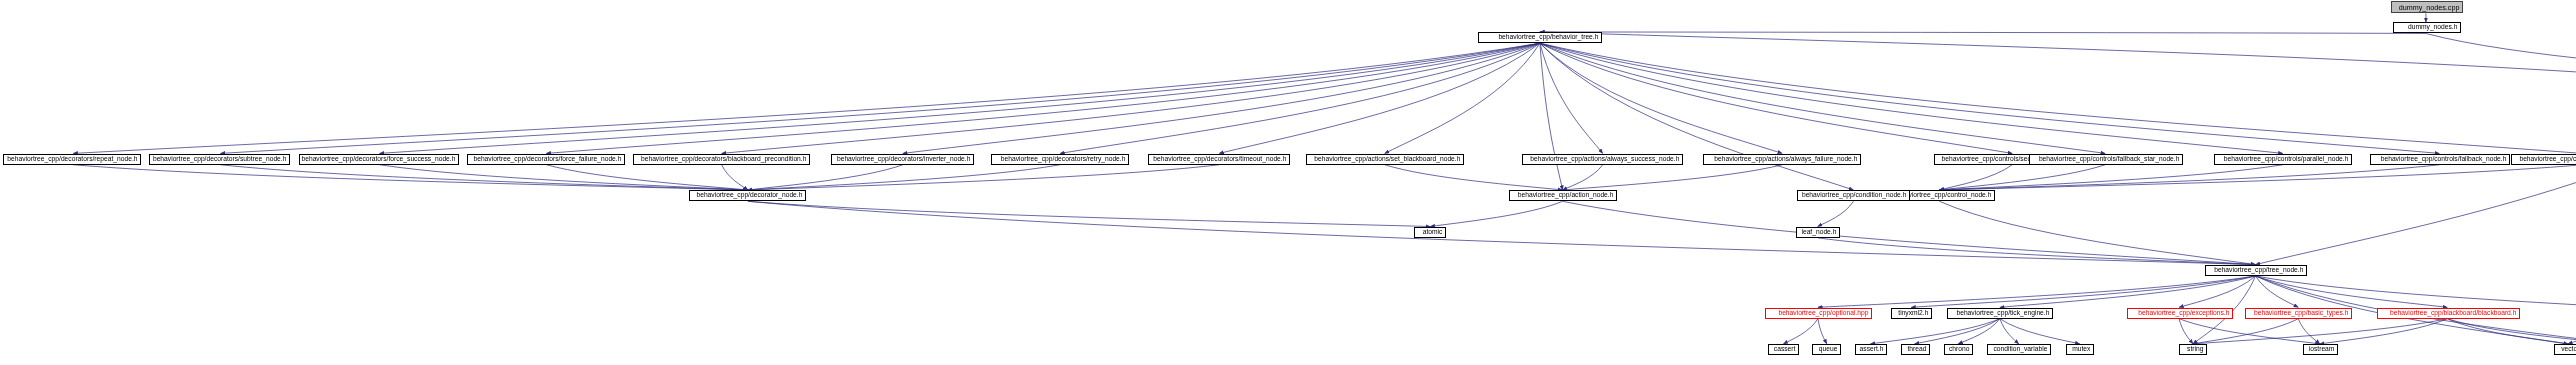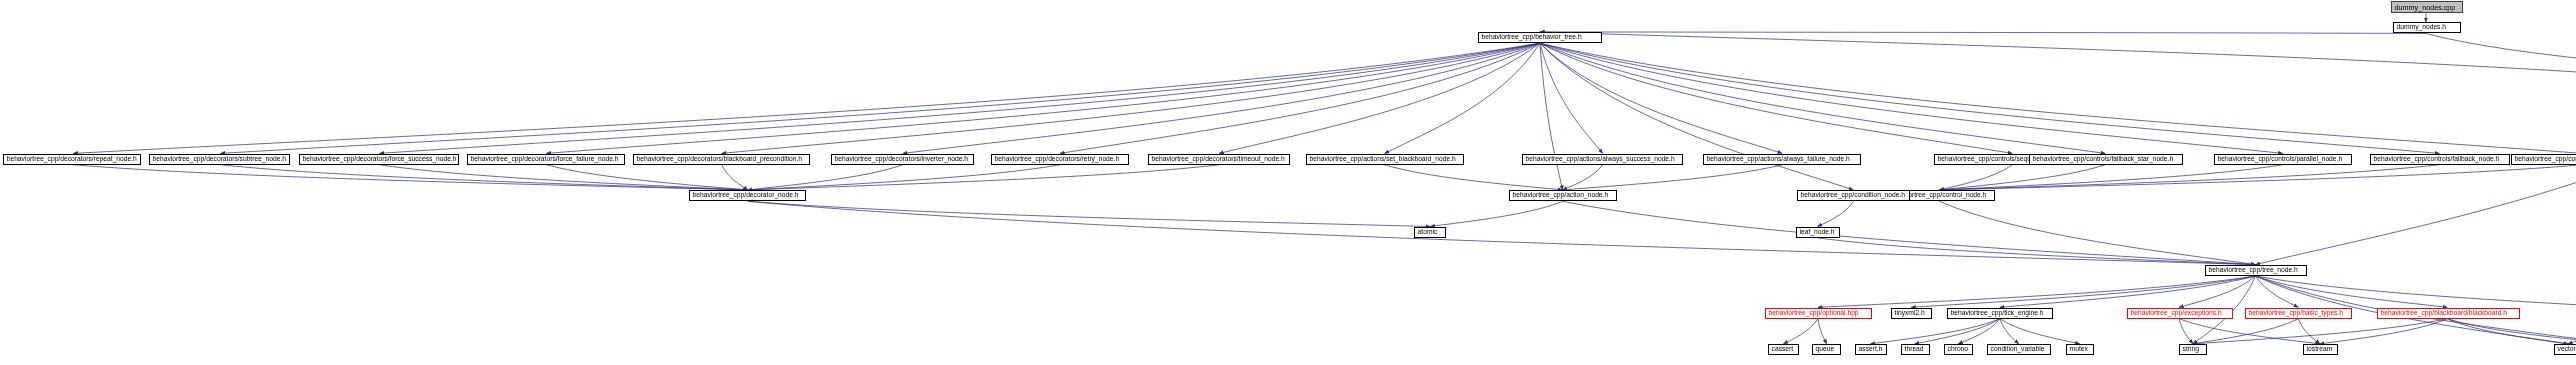--- a/index.html
+++ b/index.html
@@ -1,20 +1,20 @@
 <!DOCTYPE html>
 <html style="font-size:8.2px"><head>
 <meta charset="utf-8">
 <style>
   html,body{margin:0;padding:0;background:#ffffff;}
   #canvas{position:relative;width:2842px;height:365px;background:#ffffff;
           font-family:"Liberation Sans",sans-serif;overflow:hidden;}
   .node{position:absolute;box-sizing:border-box;border:0.5px solid #000000;
         background:#ffffff;color:#000000;font-size:6.7px;line-height:1;
-        display:flex;align-items:center;justify-content:flex-start;
+        display:flex;align-items:center;justify-content:flex-end;
         white-space:nowrap;height:11.3px;padding:0 2.6px;}
   .node.root{background:#bfbfbf;border:1px solid #404040;font-size:7.2px;height:12.4px;}
   .node.red{border-color:#ff0000;}
   .node.red span{color:#ff0000;}
   .node span{pointer-events:none;}
   svg.edges{position:absolute;left:0;top:0;width:2842px;height:365px;
             pointer-events:none;overflow:visible;}
 </style>
 </head>
 <body>

